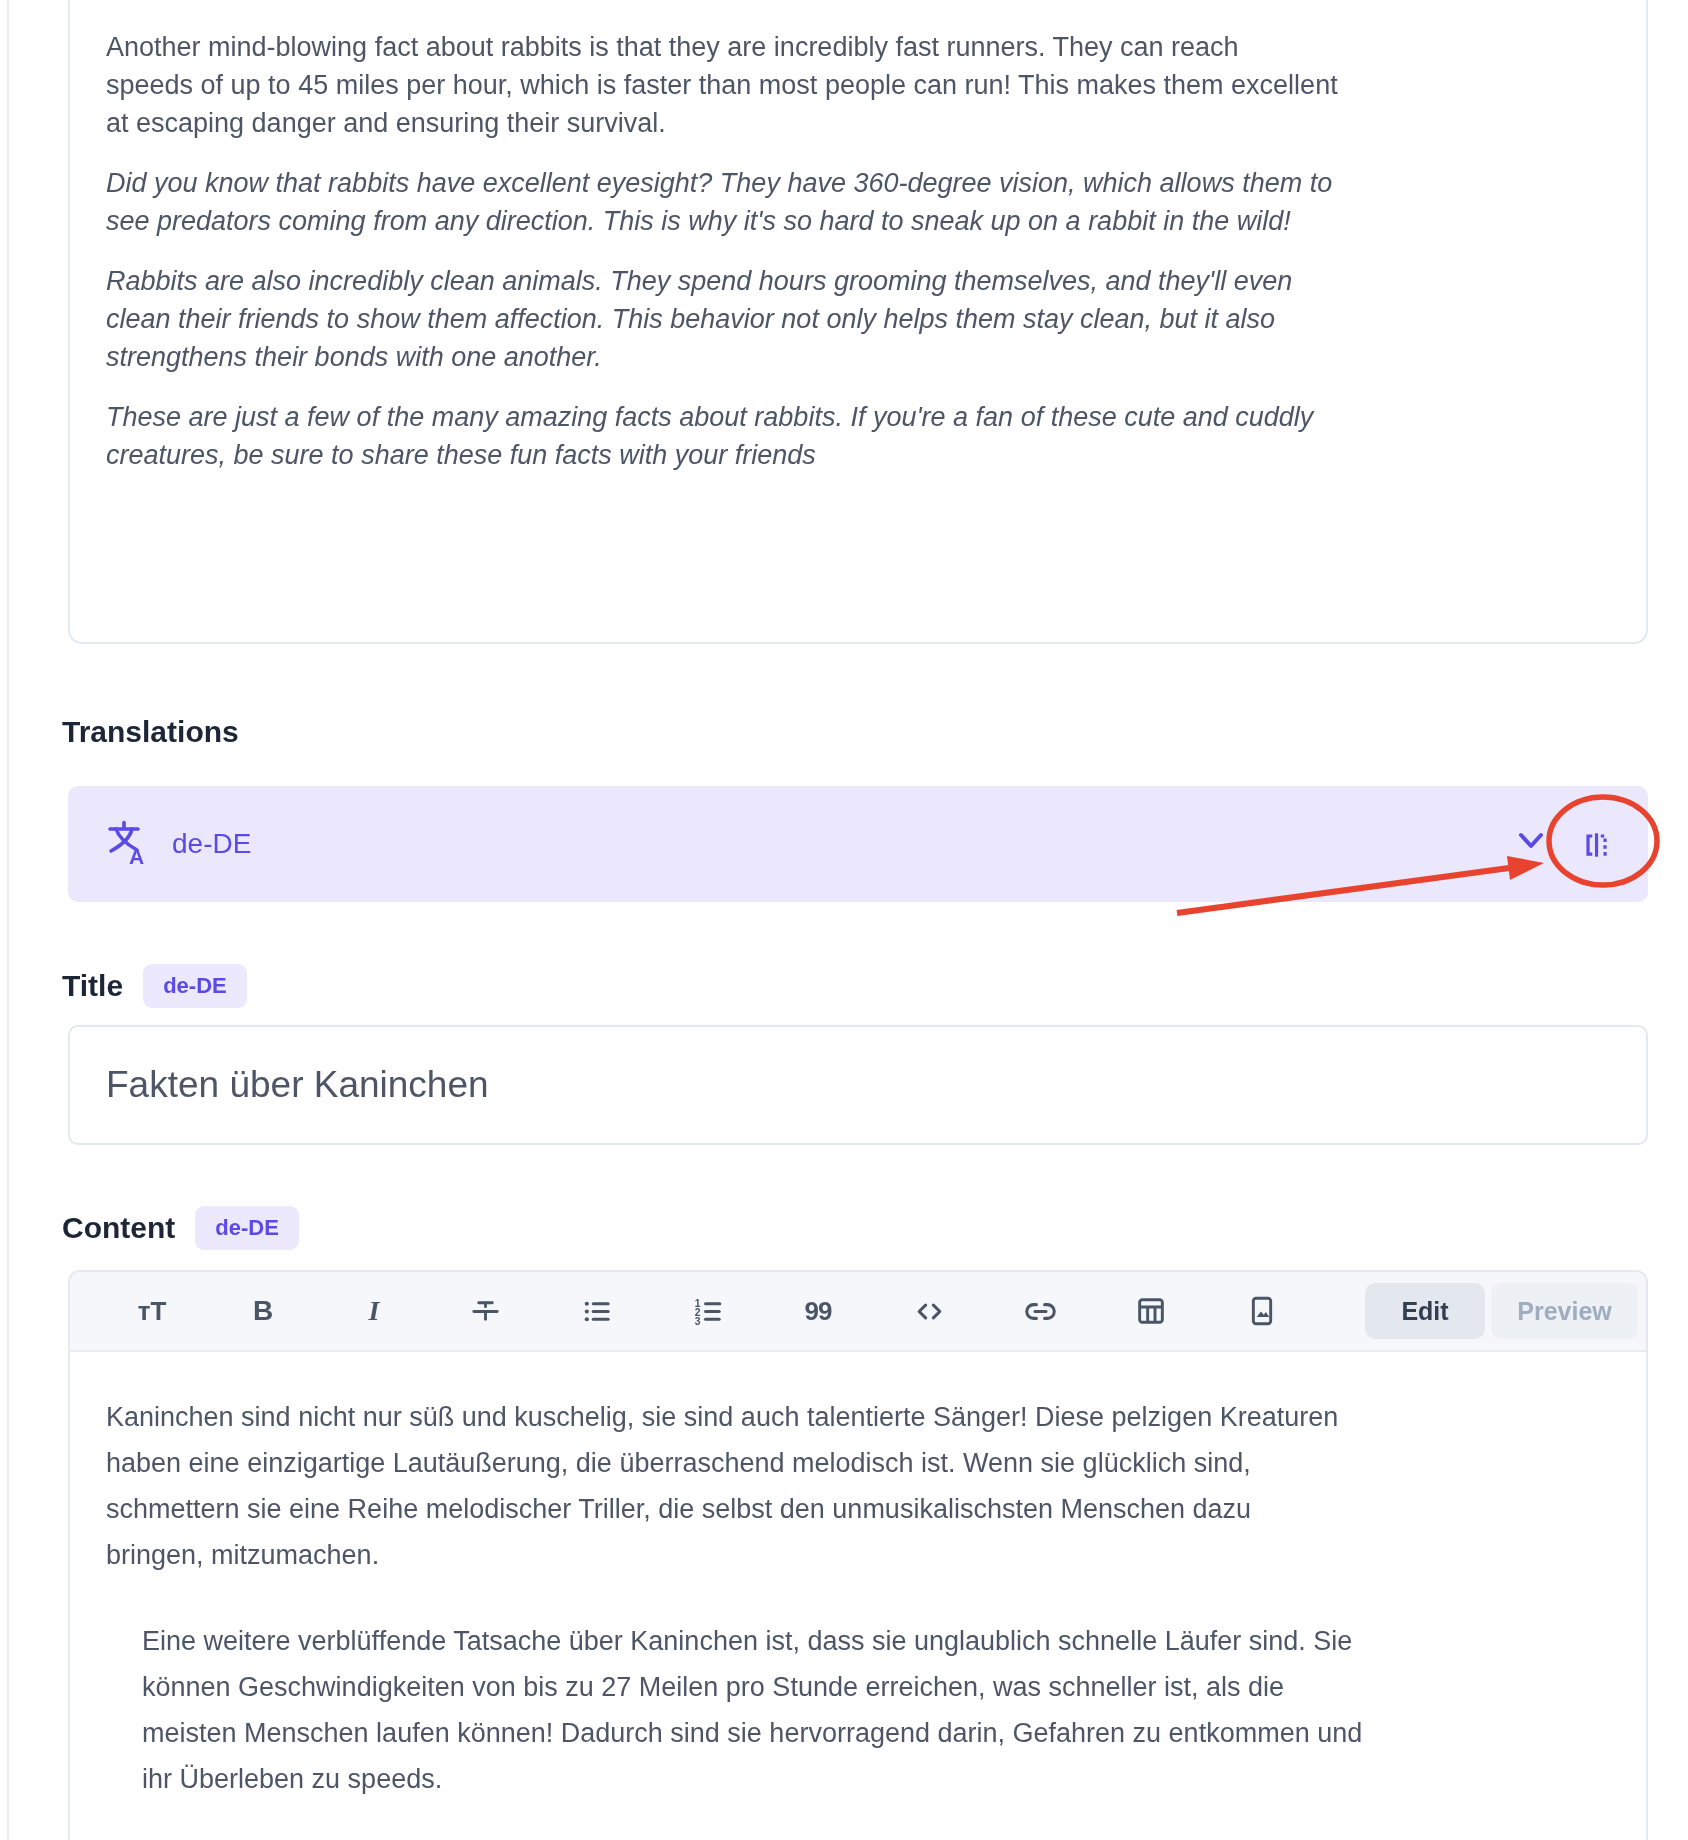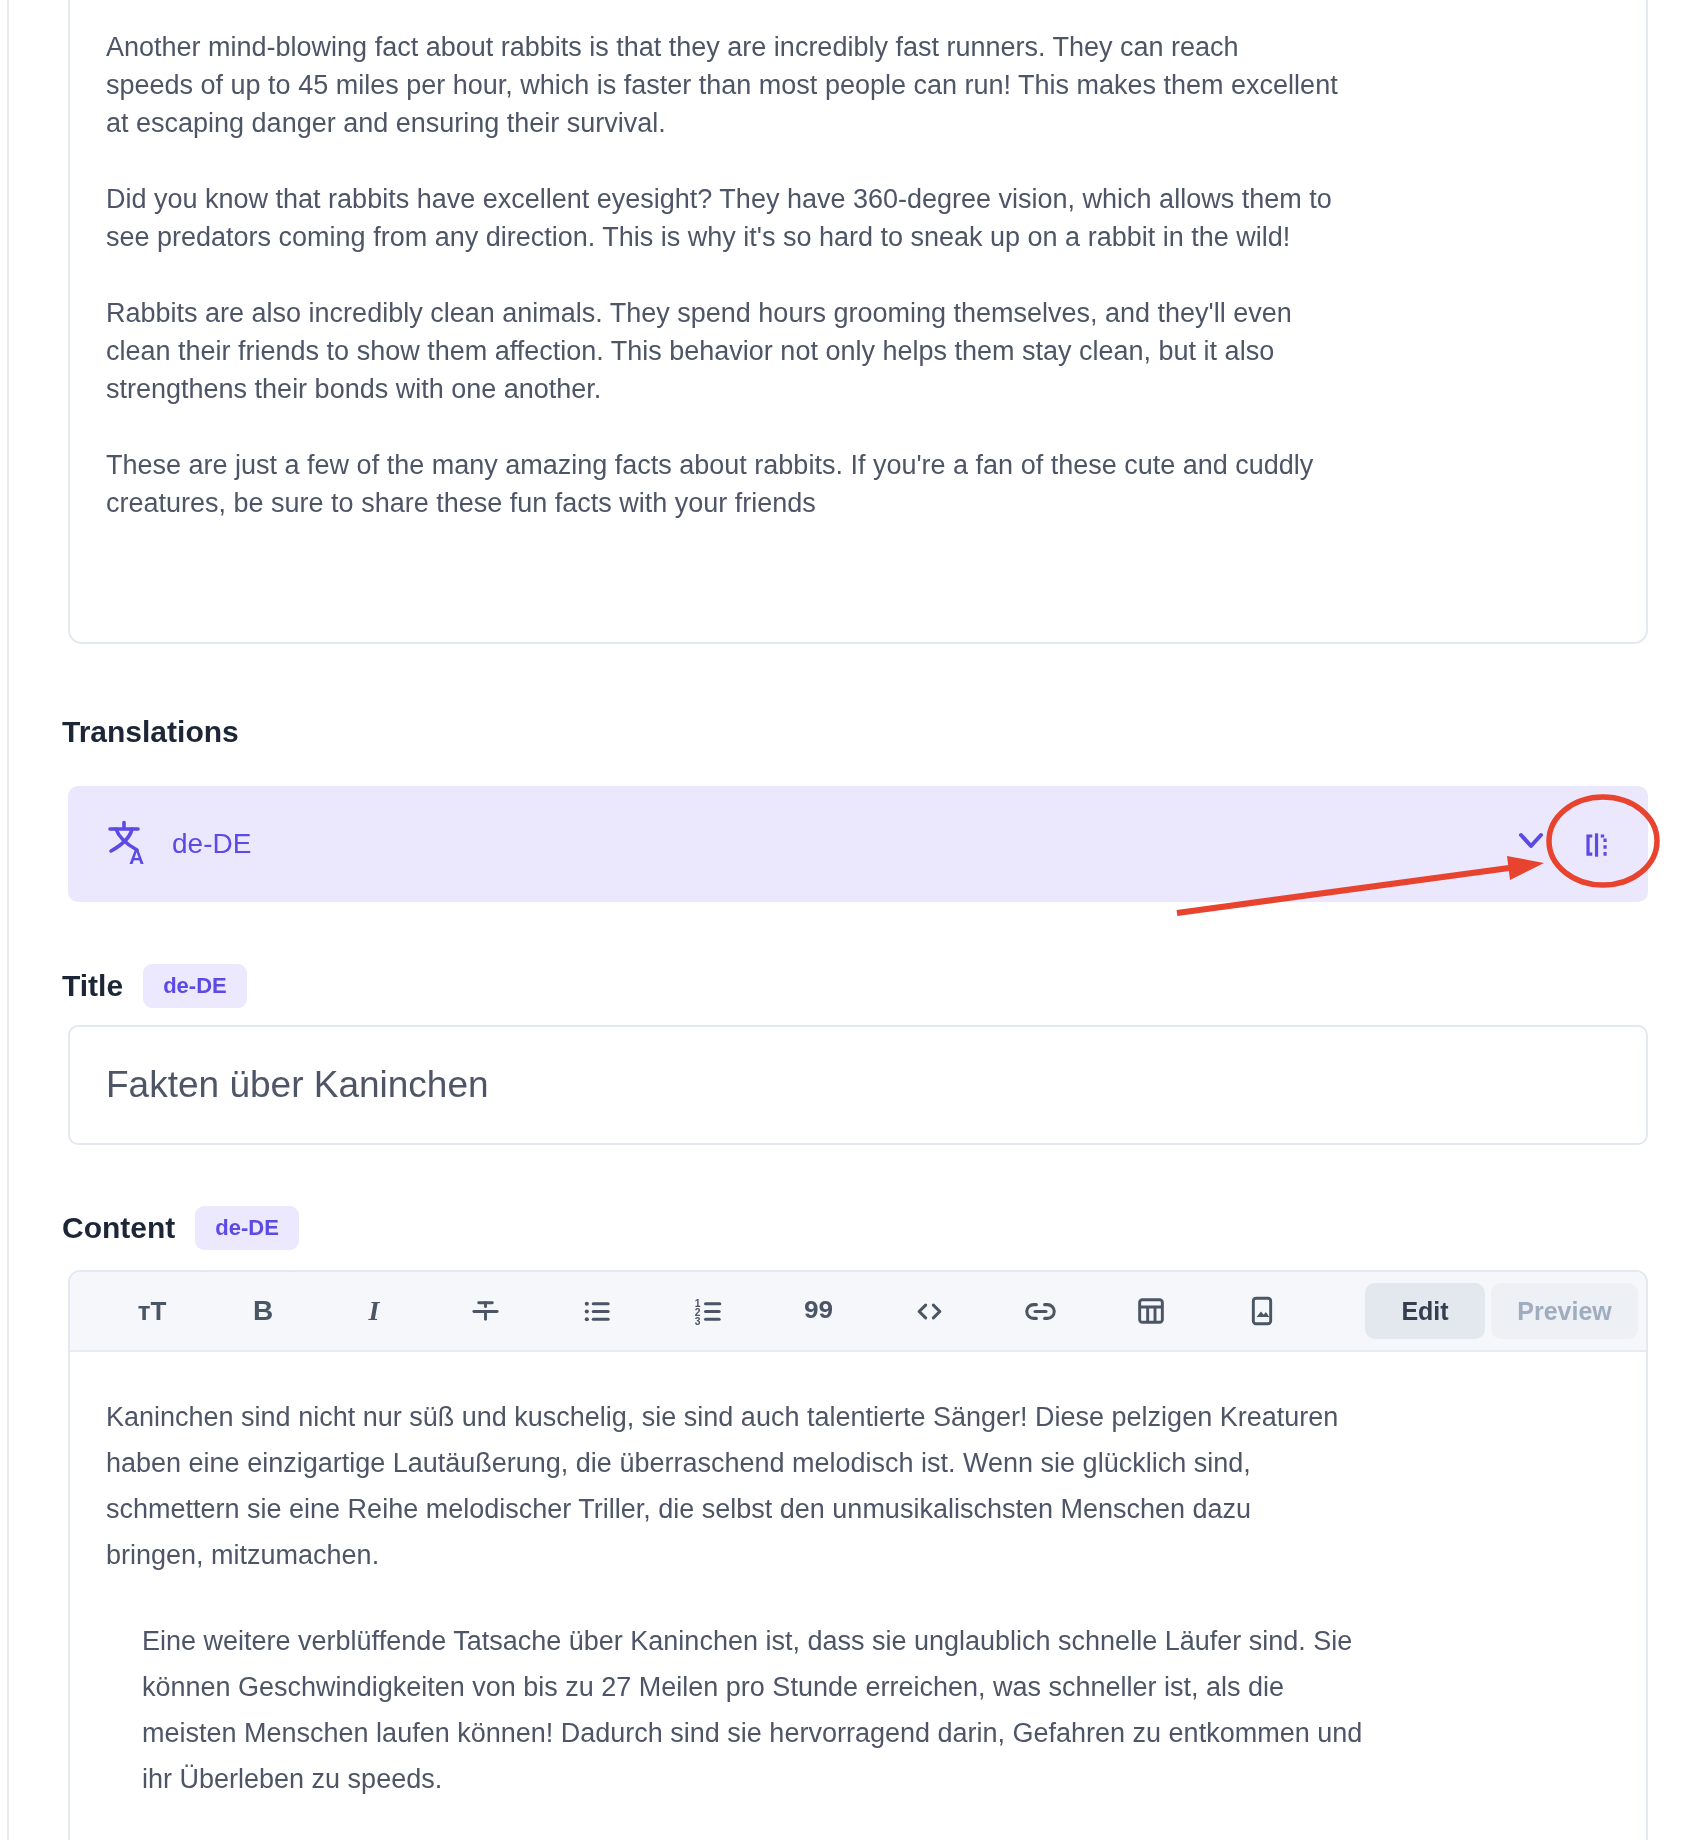--- a/index.html
+++ b/index.html
@@ -15,21 +15,21 @@
     font-family:"Liberation Sans","DejaVu Sans",sans-serif;color:var(--body-text);
   }
   .left-divider{position:absolute;left:7px;top:0;bottom:0;width:2px;background:#e9ecf1;}
 
   
   .source-box{
     position:absolute;left:68px;top:-40px;width:1580px;height:684px;background:#fff;
     border:2px solid var(--border);border-radius:14px;padding:66px 40px 0 36px;
     font-size:27px;color:var(--body-text);
   }
-  .source-box .para + .para{margin-top:38px;}
+  .source-box .para + .para{margin-top:22px;font-style:italic;}
   .source-box .text-line{line-height:38px;white-space:nowrap;}
 
   .section-heading{position:absolute;left:62px;font-size:30px;font-weight:700;color:var(--heading);line-height:36px;}
 
   
   .lang-bar{
     position:absolute;left:68px;top:786px;width:1580px;height:116px;
     background:var(--accent-purple-bg);border-radius:10px;display:flex;align-items:center;
     padding-left:36px;color:var(--accent-purple);cursor:pointer;
   }
@@ -63,21 +63,21 @@
     display:flex;align-items:center;padding:0 8px 0 12px;border-radius:10px 10px 0 0;
   }
   .tb-btn{
     width:44px;height:56px;margin-right:19px;display:flex;align-items:center;justify-content:center;
     background:transparent;border:none;border-radius:8px;color:var(--toolbar-icon);cursor:pointer;margin-left:48px;
   }
   .tb-btn svg{display:block;}
   .g-tsize{font-size:26px;font-weight:700;}
   .g-bold{font-size:28px;font-weight:800;}
   .g-italic{font-size:28px;font-weight:700;font-style:italic;font-family:"Liberation Serif","DejaVu Serif",serif;}
-  .g-quote{font-size:26px;font-weight:800;letter-spacing:-1px;font-family:Liberation Mono, monospace;text-align:right;}
+  .g-quote{font-size:26px;font-weight:800;letter-spacing:-1px;font-family:Liberation Sans, sans-serif;text-align:right;}
   .tb-spacer{flex:1;}
   .mode-btn{
     height:56px;border:none;border-radius:10px;font-size:25px;font-weight:600;
     display:flex;align-items:center;justify-content:center;cursor:pointer;font-family:inherit;
   }
   .mode-edit{width:120px;background:var(--edit-bg);color:var(--edit-text);}
   .mode-preview{width:147px;background:var(--preview-bg);color:var(--preview-text);margin-left:6px;}
   .editor-content{padding:42px 40px 0 36px;font-size:27px;color:var(--body-text);}
   .editor-content .para + .para{margin-top:40px;margin-left:36px;}
   .editor-content .text-line{line-height:46px;white-space:nowrap;}

